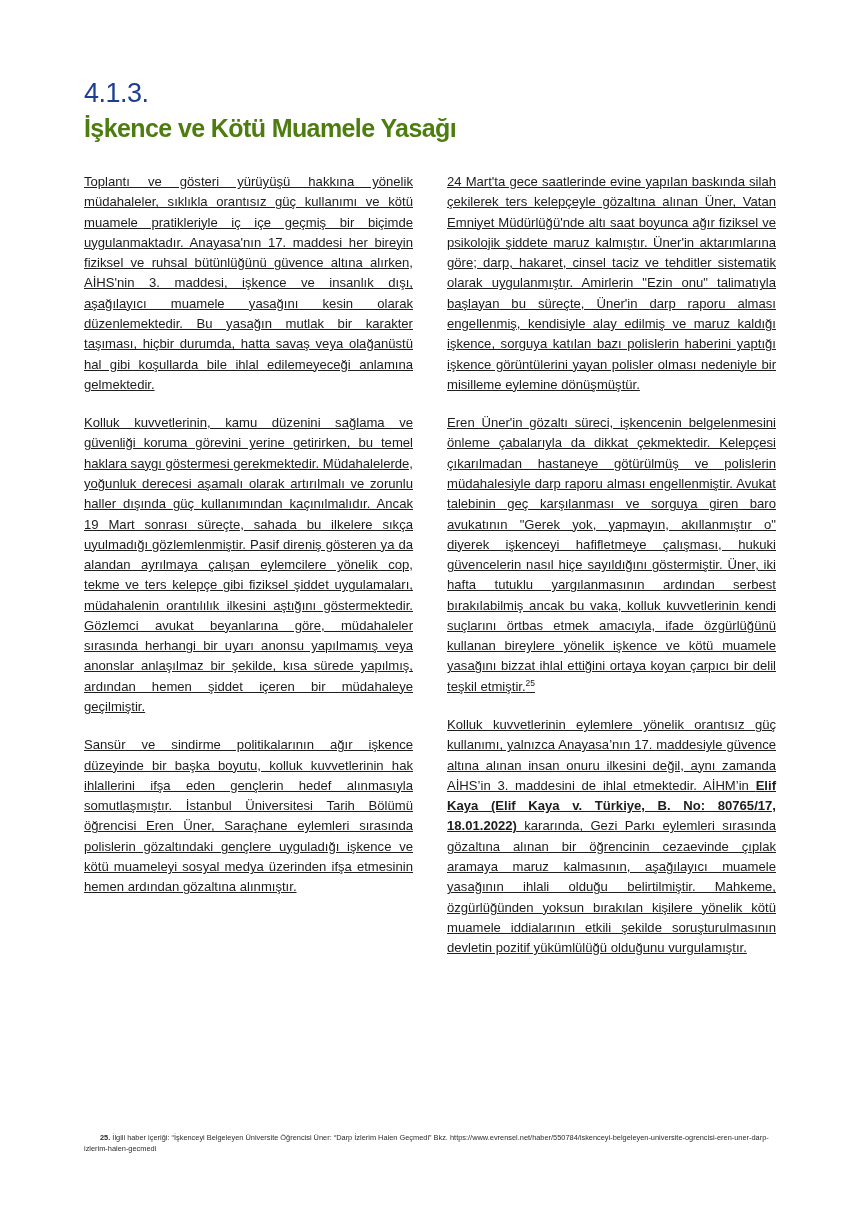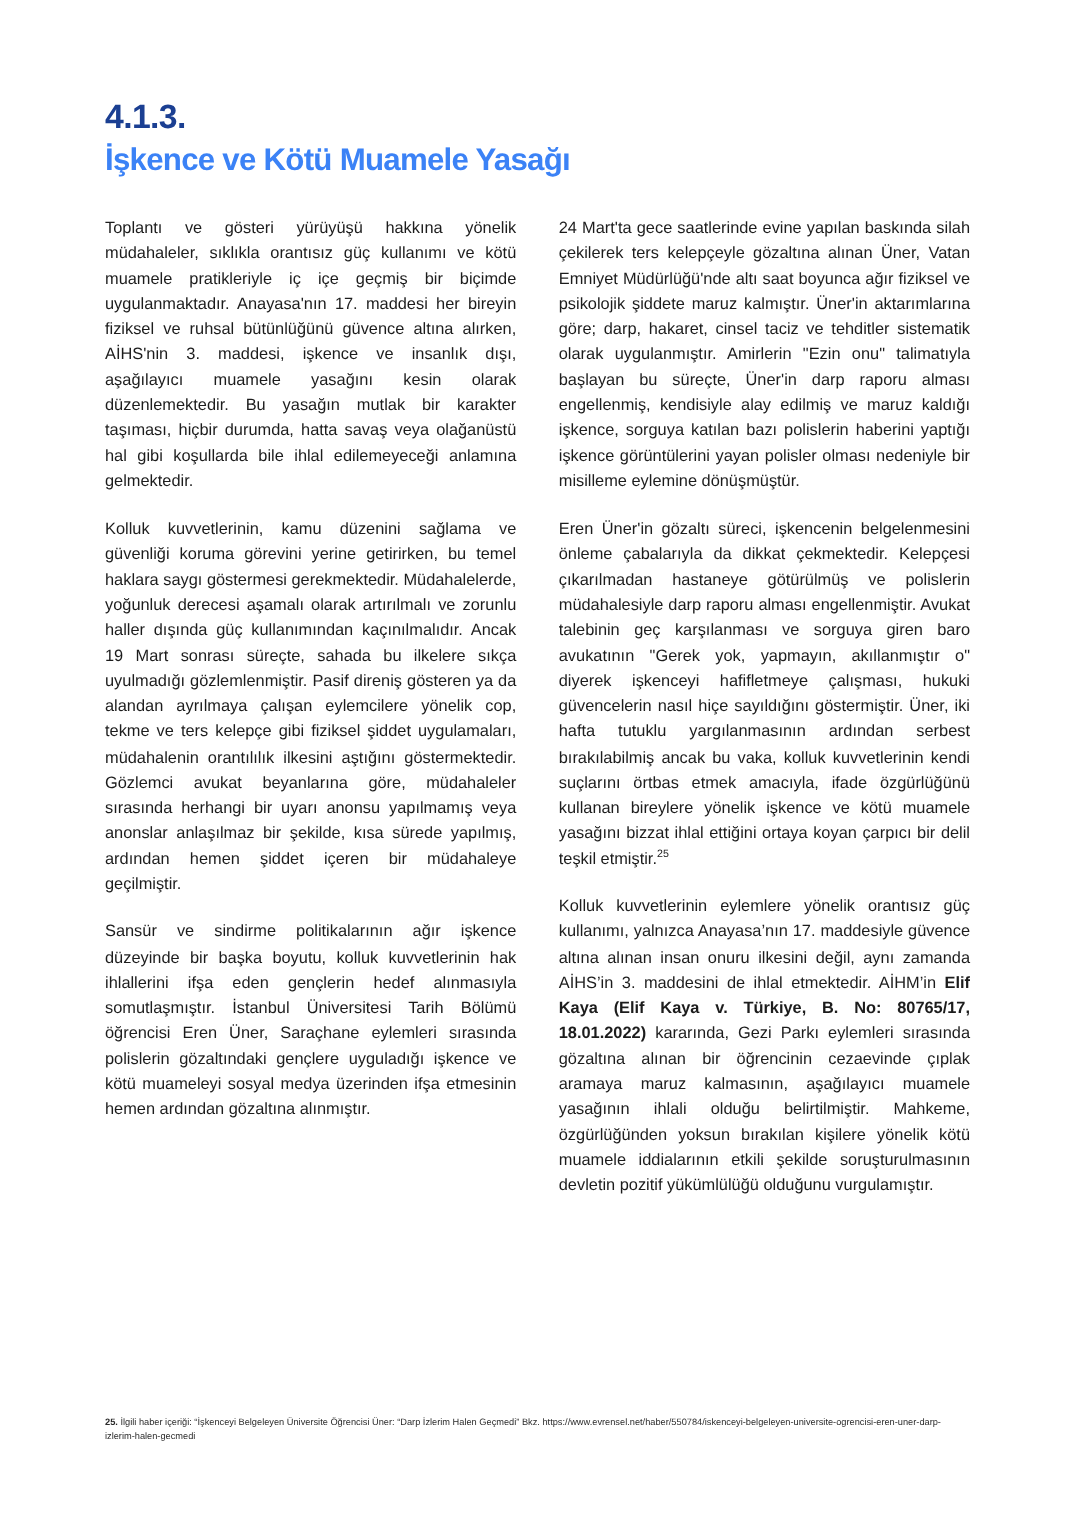--- a/index.html
+++ b/index.html
@@ -25,41 +25,42 @@
     padding: 0;
   }
   .heading-block {
     position: absolute;
     left: 84px;
     top: 78px;
     width: 700px;
   }
   .heading-number {
     font-size: 27px;
-    font-weight: bold;
+    font-weight: normal;
     color: #1b3f92;
     letter-spacing: -0.5px;
     line-height: 1.15;
     margin: 0 0 4px 0;
   }
   .heading-title {
     font-size: 25px;
     font-weight: bold;
-    color: #3b82f6;
+    color: #4d7c0f;
     letter-spacing: -0.6px;
     line-height: 1.2;
     margin: 0;
   }
   .columns {
     position: absolute;
     left: 84px;
     top: 172px;
     width: 692px;
     display: flex;
     gap: 34px;
+    text-decoration: underline;
   }
   .col {
     width: 329px;
   }
   p.para {
     margin: 0 0 18px 0;
     font-size: 13.1px;
     line-height: 1.55;
     text-align: justify;
     color: #1c1c1c;
@@ -81,20 +82,21 @@
     left: 84px;
     top: 1132px;
     width: 692px;
     font-size: 7.4px;
     line-height: 1.55;
     color: #2b2b2b;
     text-align: left;
   }
   .footnote .fn-num {
     font-weight: bold;
+    margin-left: 16px;
   }
 </style>
 </head>
 <body>
 
 <div class="page">
 
   <div class="heading-block">
     <div class="heading-number">4.1.3.</div>
     <div class="heading-title">İşkence ve Kötü Muamele Yasağı</div>

